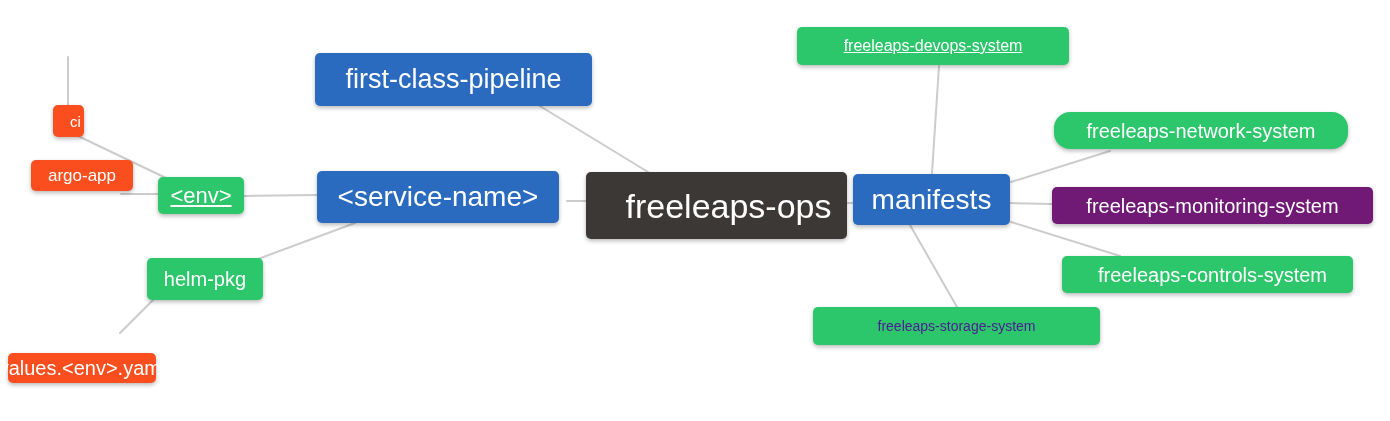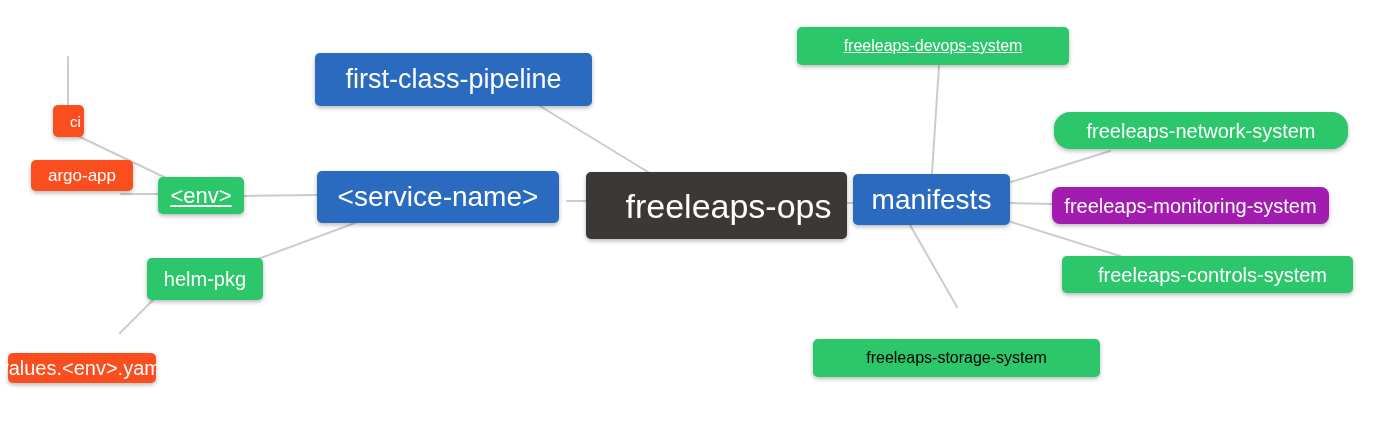--- a/index.html
+++ b/index.html
@@ -62,16 +62,16 @@
     <div class="node" style="left: 31px; top: 160px; width: 102px; height: 31px; font-size: 17px; background: rgb(250, 78, 30); color: rgb(255, 255, 255);">argo-app</div>
     <div class="node" style="left: 158px; top: 177px; width: 86px; height: 37px; font-size: 22px; background: rgb(43, 199, 106); color: rgb(255, 255, 255); text-decoration: underline;">&lt;env&gt;</div>
     <div class="node" style="left: 317px; top: 171px; width: 242px; height: 52px; font-size: 28px; background: rgb(42, 107, 192); color: rgb(255, 255, 255);">&lt;service-name&gt;</div>
     <div class="node" style="left: 315px; top: 36px; width: 277px; height: 53px; font-size: 27px; background: rgb(42, 107, 192); color: rgb(255, 255, 255); margin-top: 17px;">first-class-pipeline</div>
     <div class="node" style="left: 586px; top: 172px; width: 261px; height: 67px; font-size: 34px; background: rgb(59, 56, 53); color: rgb(255, 255, 255); padding-left: 24px;">freeleaps-ops</div>
     <div class="node" style="left: 853px; top: 174px; width: 157px; height: 51px; font-size: 28px; background: rgb(42, 107, 192); color: rgb(255, 255, 255);">manifests</div>
     <div class="node" style="left: 147px; top: 258px; width: 116px; height: 42px; font-size: 20px; background: rgb(43, 199, 106); color: rgb(255, 255, 255);">helm-pkg</div>
     <div class="node" style="left: 8px; top: 333px; width: 148px; height: 30px; font-size: 20px; background: rgb(250, 78, 30); color: rgb(255, 255, 255); margin-top: 20px;">values.&lt;env&gt;.yaml</div>
     <div class="node" style="left: 797px; top: 27px; width: 272px; height: 38px; font-size: 16px; background: rgb(43, 199, 106); color: rgb(255, 255, 255); text-decoration: underline;">freeleaps-devops-system</div>
     <div class="node" style="left: 1054px; top: 112px; width: 294px; height: 37px; font-size: 20px; background: rgb(43, 199, 106); color: rgb(255, 255, 255); border-radius: 16px;">freeleaps-network-system</div>
-    <div class="node" style="left: 1052px; top: 187px; width: 277px; height: 37px; font-size: 20px; background: #a21caf; color: rgb(255, 255, 255); border-radius: 8px;">freeleaps-monitoring-system</div>
+    <div class="node" style="left: 1052px; top: 187px; width: 321px; height: 37px; font-size: 20px; background: #701a75; color: rgb(255, 255, 255);">freeleaps-monitoring-system</div>
     <div class="node" style="left: 1062px; top: 256px; width: 291px; height: 37px; font-size: 20px; background: rgb(43, 199, 106); color: rgb(255, 255, 255); padding-left: 10px;">freeleaps-controls-system</div>
-    <div class="node" style="left: 813px; top: 307px; width: 287px; height: 38px; font-size: 16px; background: rgb(43, 199, 106); color: #000000; margin-top: 32px;">freeleaps-storage-system</div>
+    <div class="node" style="left: 813px; top: 307px; width: 287px; height: 38px; font-size: 14px; background: rgb(43, 199, 106); color: #4c1d95;">freeleaps-storage-system</div>
   </div>
 
 </body></html>

